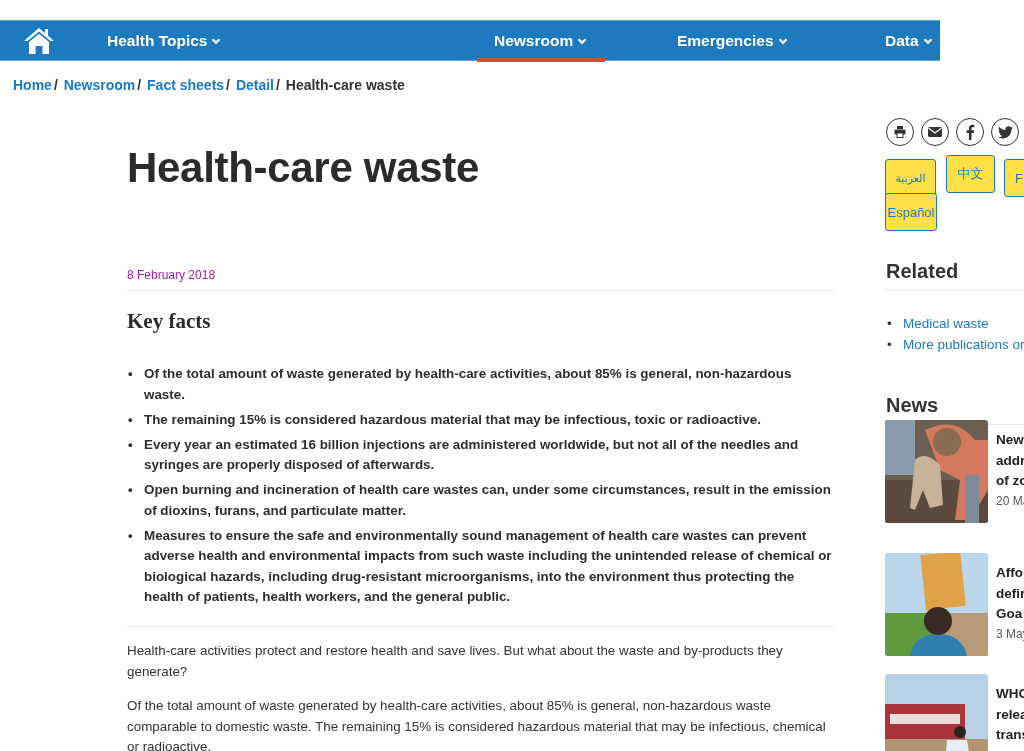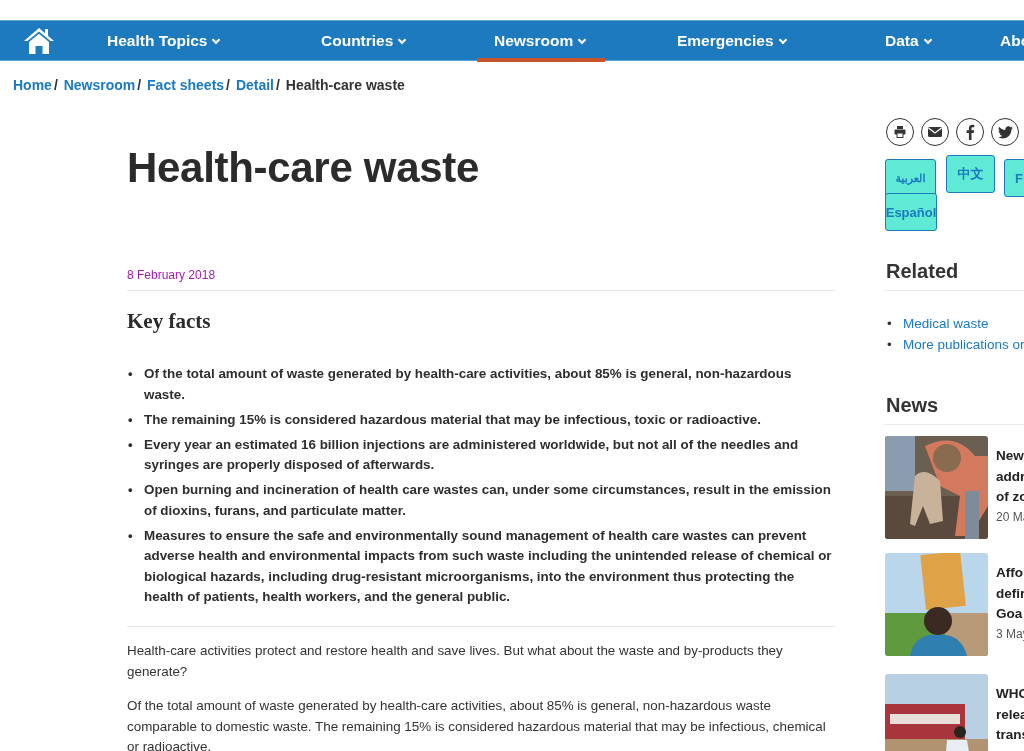--- a/index.html
+++ b/index.html
@@ -1,20 +1,20 @@
 <!DOCTYPE html>
 <html><head>
 <meta charset="utf-8">
 <style>
   * { box-sizing: border-box; margin: 0; padding: 0; }
   html, body { width: 1024px; height: 751px; overflow: hidden; background: #fff; }
   body { font-family: "Liberation Sans", sans-serif; color: #333; position: relative; }
 
   .navbar {
-    position: absolute; top: 20px; left: 0; width: 1024px; height: 41px;
+    position: absolute; top: 20px; left: 0; width: 940px; height: 41px;
     background: #1d7abf; border-top: 1px solid #5fa6d8; border-bottom: 1px solid #5fa6d8;
   }
   .nav-home { position: absolute; left: 22px; top: 5px; width: 34px; height: 30px; cursor: pointer; }
   .nav-item {
     position: absolute; top: 0; height: 40px; line-height: 39px;
     color: #fff; font-weight: bold; font-size: 15.5px; white-space: nowrap; cursor: pointer;
   }
   .nav-item .chev { display: inline-block; width: 6px; height: 6px; border-right: 2px solid #fff; border-bottom: 2px solid #fff; transform: rotate(45deg); margin-left: 6px; position: relative; top: -3px; }
   .nav-item.active::after {
     content: ""; position: absolute; left: -17px; right: -20px; bottom: -1px; height: 4px; background: #c8522a;
@@ -33,21 +33,21 @@
   .keyfacts { position: absolute; left: 127px; top: 364px; width: 705px; list-style: none; }
   .keyfacts li { position: relative; padding-left: 17px; font-size: 13.4px; font-weight: bold; line-height: 20.5px; color: #2e2e2e; margin-bottom: 4.5px; }
   .keyfacts li::before { content: "•"; position: absolute; left: 1px; top: 0; font-size: 13px; }
 
   .para { position: absolute; left: 127px; width: 705px; font-size: 13.4px; line-height: 20.5px; color: #333; }
 
   .share { position: absolute; top: 118px; left: 886px; display: flex; gap: 7px; }
   .share-btn { width: 28px; height: 28px; border: 1.5px solid #333; border-radius: 50%; display: flex; align-items: center; justify-content: center; cursor: pointer; background: #fff; }
   .lang-btn {
     position: absolute; height: 38px; border: 1.5px solid #1d7abf; border-radius: 3px;
-    color: #1d7abf; font-weight: bold; font-size: 13px; display: flex; align-items: center; justify-content: center; cursor: pointer; background: #5eead4;
+    color: #1d7abf; font-weight: normal; font-size: 13px; display: flex; align-items: center; justify-content: center; cursor: pointer; background: #fde047;
   }
   .side-heading { position: absolute; left: 886px; font-size: 20px; font-weight: bold; color: #333; }
   .side-hr { position: absolute; left: 884px; width: 140px; height: 1px; background: #ececec; }
   .related-list { position: absolute; left: 886px; top: 314px; list-style: none; }
   .related-list li { position: relative; padding-left: 17px; font-size: 13.5px; line-height: 20.5px; white-space: nowrap; }
   .related-list li::before { content: "•"; position: absolute; left: 1px; color: #333; }
   .related-list a { color: #1a79c4; text-decoration: none; cursor: pointer; text-align: right; }
 
   .news-item { position: absolute; left: 885px; width: 140px; height: 104px; cursor: pointer; }
   .news-thumb { position: absolute; left: 0; top: 0; width: 103px; height: 103px; border-radius: 3px; overflow: hidden; }
@@ -58,21 +58,20 @@
 <body>
 
 <div class="navbar">
   <div class="nav-home">
     <svg width="34" height="30" viewBox="0 0 34 30">
       <path d="M17 2 L2 15 L5.5 15 L17 5.5 L28.5 15 L32 15 L26 9.8 L26 3 L23 3 L23 7.2 Z" fill="#fff"></path>
       <path d="M7 16 L17 7.8 L27 16 L27 28 L20.5 28 L20.5 20 L13.5 20 L13.5 28 L7 28 Z" fill="#fff"></path>
     </svg>
   </div>
   <div class="nav-item" style="left:107px"><span>Health Topics</span><span class="chev"></span></div>
-  <div class="nav-item" style="left:321px"><span>Countries</span><span class="chev"></span></div>
   <div class="nav-item active" style="left:494px"><span>Newsroom</span><span class="chev"></span></div>
   <div class="nav-item" style="left:677px"><span>Emergencies</span><span class="chev"></span></div>
   <div class="nav-item" style="left:885px"><span>Data</span><span class="chev"></span></div>
   <div class="nav-item" style="left:1000px"><span>Abo</span></div>
 </div>
 
 <div class="breadcrumb">
   <a>Home</a><span class="sep">/</span>
   <a>Newsroom</a><span class="sep">/</span>
   <a>Fact sheets</a><span class="sep">/</span>
@@ -131,21 +130,21 @@
 <h3 class="side-heading" style="top:260px">Related</h3>
 <div class="side-hr" style="top:290px"></div>
 <ul class="related-list">
   <li><a>Medical waste</a></li>
   <li><a>More publications or</a></li>
 </ul>
 
 <h3 class="side-heading" style="top:394px">News</h3>
 <div class="side-hr" style="top:424px"></div>
 
-<div class="news-item" style="top:436px">
+<div class="news-item" style="top:420px">
   <div class="news-thumb">
     <svg width="103" height="103" viewBox="0 0 103 103">
       <rect width="103" height="103" fill="#6b5f52"></rect>
       <rect y="60" width="103" height="43" fill="#5a4a3e"></rect>
       <rect x="0" y="0" width="30" height="55" fill="#8a9cae"></rect>
       <path d="M40 10 Q70 -5 90 20 L103 20 L103 70 L85 100 L70 100 L75 60 L55 50 Z" fill="#d37a5e"></path>
       <circle cx="62" cy="22" r="14" fill="#8a6b4f"></circle>
       <path d="M30 40 Q40 30 55 45 L58 85 L45 88 L38 70 L30 90 L25 88 Z" fill="#c8b39a"></path>
       <rect x="80" y="55" width="14" height="48" fill="#7e8c99"></rect>
     </svg>

